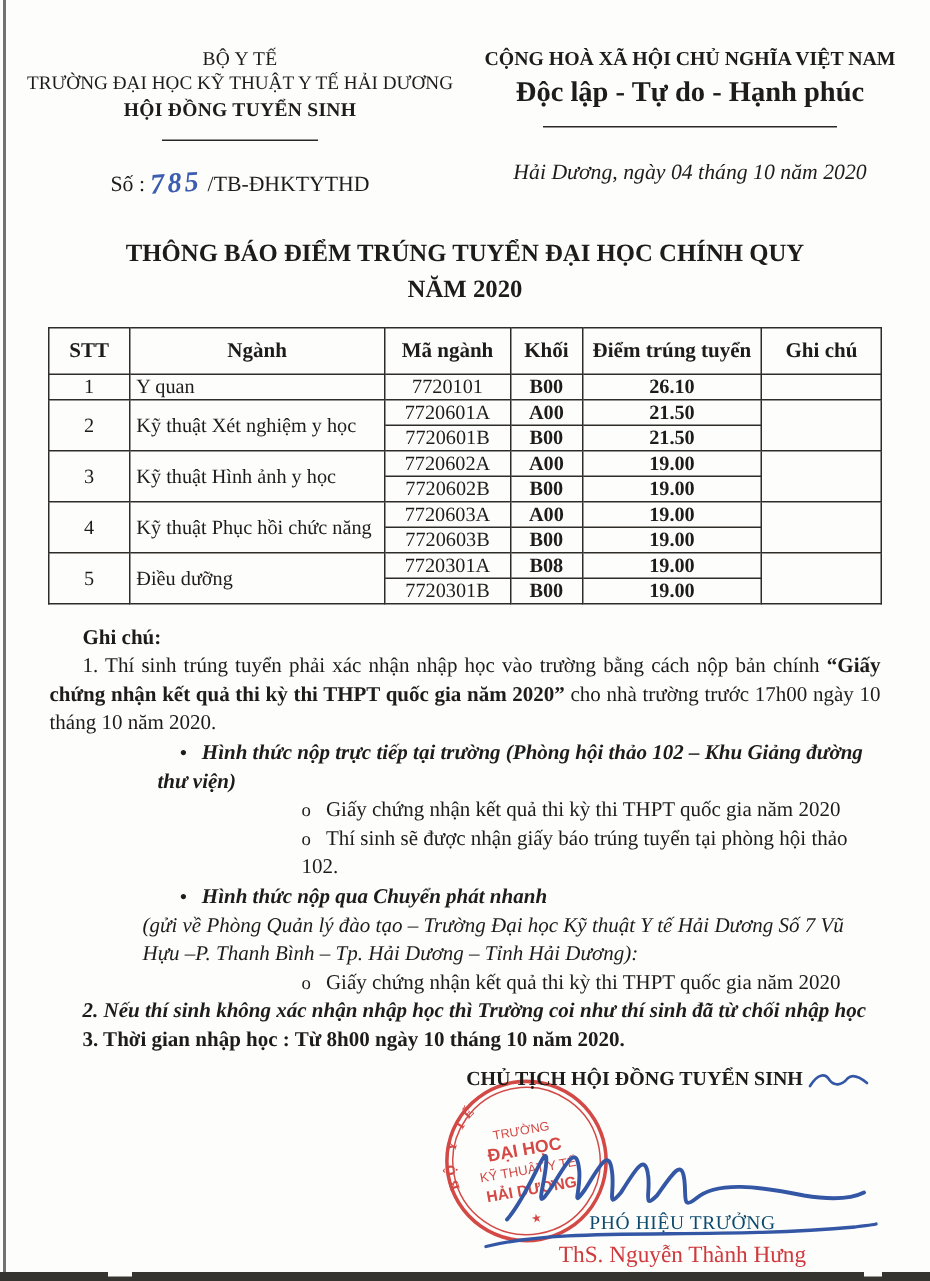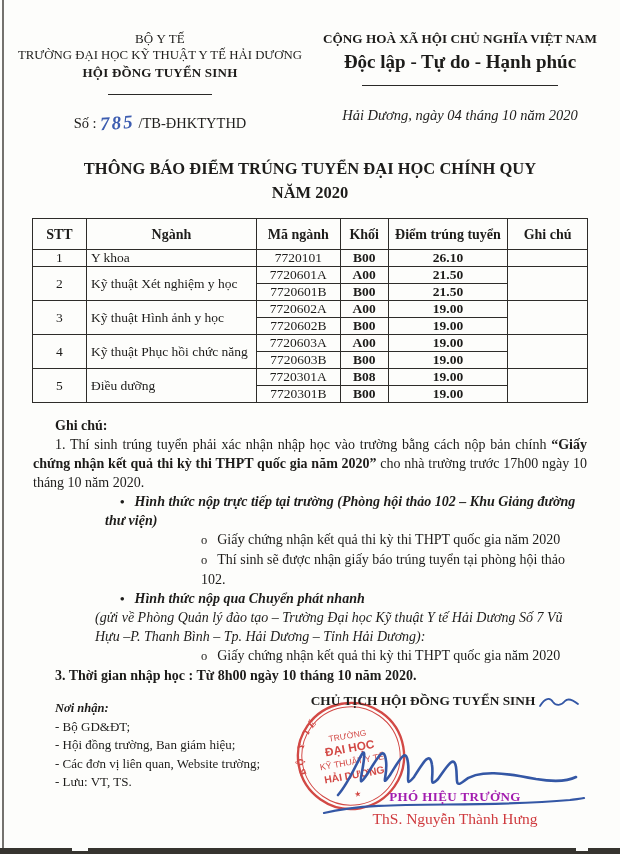--- a/index.html
+++ b/index.html
@@ -65,21 +65,21 @@
   .bold-only { font-weight: bold; }
 
   
   .footer { position: relative; height: 190px; margin-top: 4px; }
   .recipients { position: absolute; left: 55px; top: 10px; font-size: 13px; line-height: 18.5px; }
   .recipients .rc-head { font-weight: bold; font-style: italic; font-size: 12.5px; }
   .sign-title { position: absolute; left: 308px; top: 4px; width: 276px; text-align: center; font-weight: bold; font-size: 13.3px; white-space: nowrap; z-index: 2; }
   .sign-squiggle { display: inline-block; vertical-align: middle; margin-left: 2px; }
   .stamp { position: absolute; left: 294px; top: 10px; width: 114px; height: 114px; transform: rotate(-10deg); z-index: 1; opacity: .92; }
   .signature { position: absolute; left: 320px; top: 18px; width: 268px; height: 118px; z-index: 3; }
-  .pos-title { position: absolute; left: 340px; top: 100px; width: 230px; text-align: center; color: #a21caf; font-weight: bold; font-size: 13px; letter-spacing: .4px; z-index: 4; }
+  .pos-title { position: absolute; left: 340px; top: 100px; width: 230px; text-align: center; color: #0c4a6e; font-weight: normal; font-size: 13px; letter-spacing: .4px; z-index: 4; }
   .pos-name { position: absolute; left: 328px; top: 121px; width: 254px; text-align: center; color: #cf3a3e; font-size: 15.5px; z-index: 4; }
 </style>
 </head>
 <body>
 
 <div class="page">
   <div class="scan-left"></div>
 
   <div class="header">
     <div class="h-left">
@@ -119,21 +119,21 @@
         <tr class="head">
       <td>STT</td>
       <td>Ngành</td>
       <td>Mã ngành</td>
       <td>Khối</td>
       <td>Điểm trúng tuyển</td>
       <td>Ghi chú</td>
     </tr>
     <tr>
       <td class="c">1</td>
-      <td class="nganh">Y khoa</td>
+      <td class="nganh">Y quan</td>
       <td class="c">7720101</td>
       <td class="c b">B00</td>
       <td class="c b">26.10</td>
       <td></td>
     </tr>
     <tr>
       <td class="c" rowspan="2">2</td>
       <td class="nganh" rowspan="2">Kỹ thuật Xét nghiệm y học</td>
       <td class="c">7720601A</td>
       <td class="c b">A00</td>
@@ -189,31 +189,25 @@
 
   <div class="notes">
     <div class="gc-head">Ghi chú:</div>
     <p class="num"><span>1. Thí sinh trúng tuyển phải xác nhận nhập học vào trường bằng cách nộp bản chính </span><span class="bold-only">“Giấy chứng nhận kết quả thi kỳ thi THPT quốc gia năm 2020”</span><span> cho nhà trường trước 17h00 ngày 10 tháng 10 năm 2020.</span></p>
     <div class="bullet-line"><span class="bullet-mark">•</span><span>Hình thức nộp trực tiếp tại trường (Phòng hội thảo 102 – Khu Giảng đường thư viện)</span></div>
     <div class="o-item"><span class="o-mark">o</span><span>Giấy chứng nhận kết quả thi kỳ thi THPT quốc gia năm 2020</span></div>
     <div class="o-item"><span class="o-mark">o</span><span>Thí sinh sẽ được nhận giấy báo trúng tuyển tại phòng hội thảo 102.</span></div>
     <div class="bullet-line"><span class="bullet-mark">•</span><span>Hình thức nộp qua Chuyển phát nhanh</span></div>
     <div class="addr">(gửi về Phòng Quản lý đào tạo – Trường Đại học Kỹ thuật Y tế Hải Dương Số 7 Vũ Hựu –P. Thanh Bình – Tp. Hải Dương – Tỉnh Hải Dương):</div>
     <div class="o-item"><span class="o-mark">o</span><span>Giấy chứng nhận kết quả thi kỳ thi THPT quốc gia năm 2020</span></div>
+    <p class="num bi">2. Nếu thí sinh không xác nhận nhập học thì Trường coi như thí sinh đã từ chối nhập học</p>
     <p class="num bold-only">3. Thời gian nhập học : Từ 8h00 ngày 10 tháng 10 năm 2020.</p>
   </div>
 
   <div class="footer">
-    <div class="recipients">
-      <div class="rc-head">Nơi nhận:</div>
-      <div>- Bộ GD&amp;ĐT;</div>
-      <div>- Hội đồng trường, Ban giám hiệu;</div>
-      <div>- Các đơn vị liên quan, Website trường;</div>
-      <div>- Lưu: VT, TS.</div>
-    </div>
 
     <div class="sign-title"><span>CHỦ TỊCH HỘI ĐỒNG TUYỂN SINH</span><svg class="sign-squiggle" width="44" height="16" viewBox="0 0 44 16">
           <path d="M3 12 C8 4, 13 3, 16 8 C19 12, 24 12, 28 7 C31 4, 36 6, 41 10" fill="none" stroke="#3457a5" stroke-width="1.8" stroke-linecap="round"></path>
         </svg></div>
 
     <svg class="stamp" viewBox="0 0 116 116">
       <circle cx="58" cy="58" r="54" fill="none" stroke="#cf3a36" stroke-width="2.4"></circle>
       <circle cx="58" cy="58" r="50" fill="none" stroke="#cf3a36" stroke-width="1"></circle>
       <defs>
           <path id="ringArc" d="M 12 74 A 47 47 0 0 1 40 14"></path>

